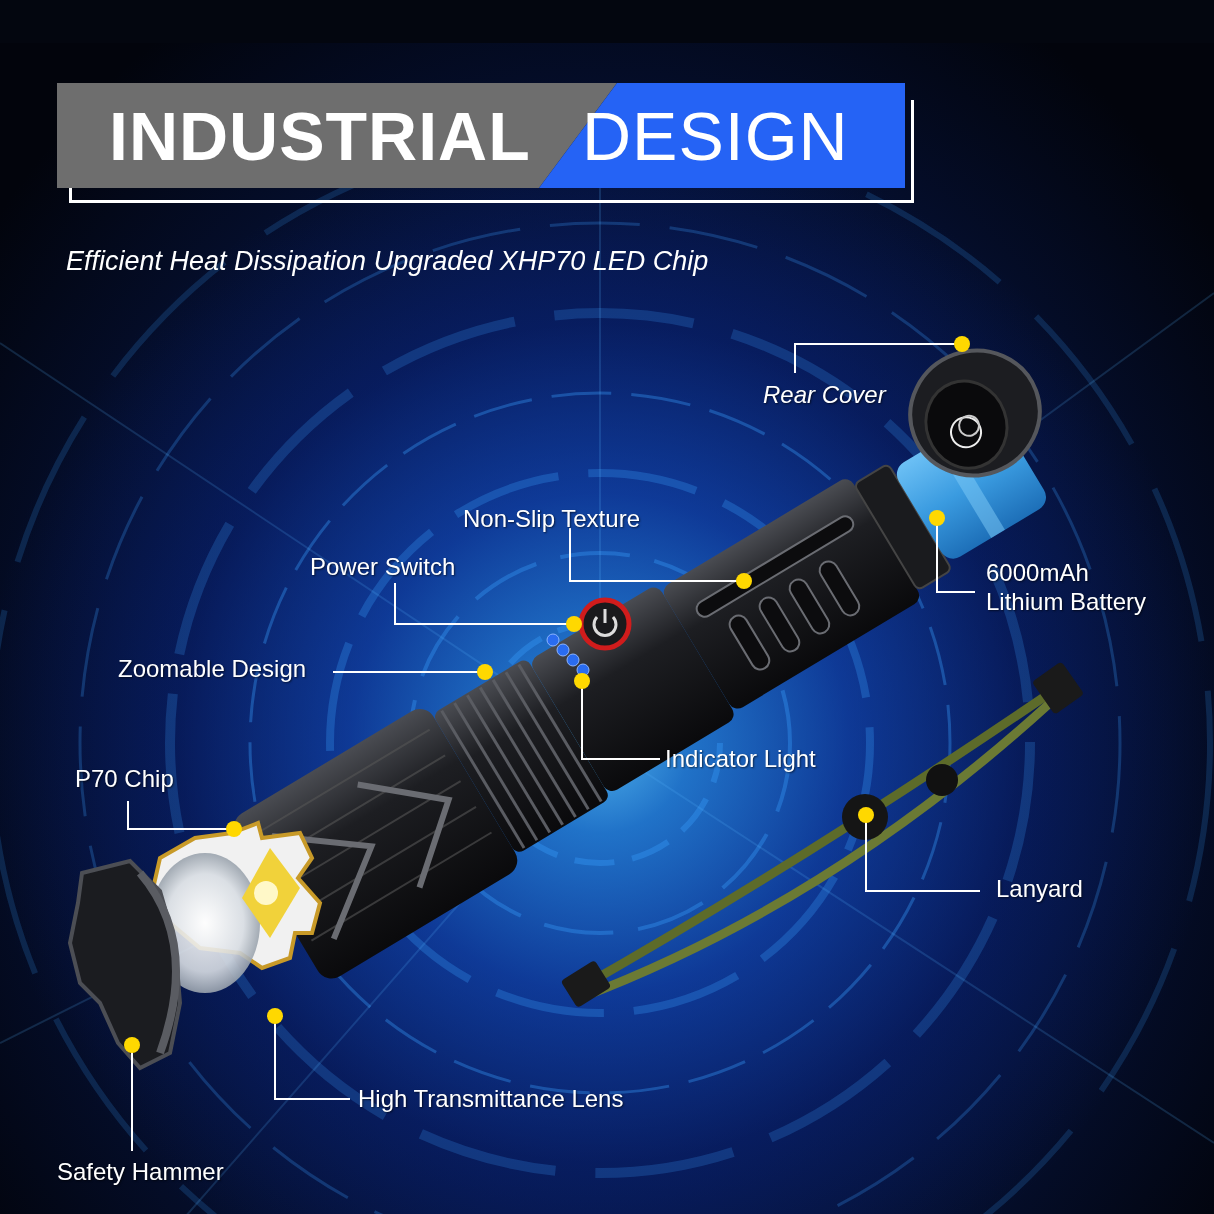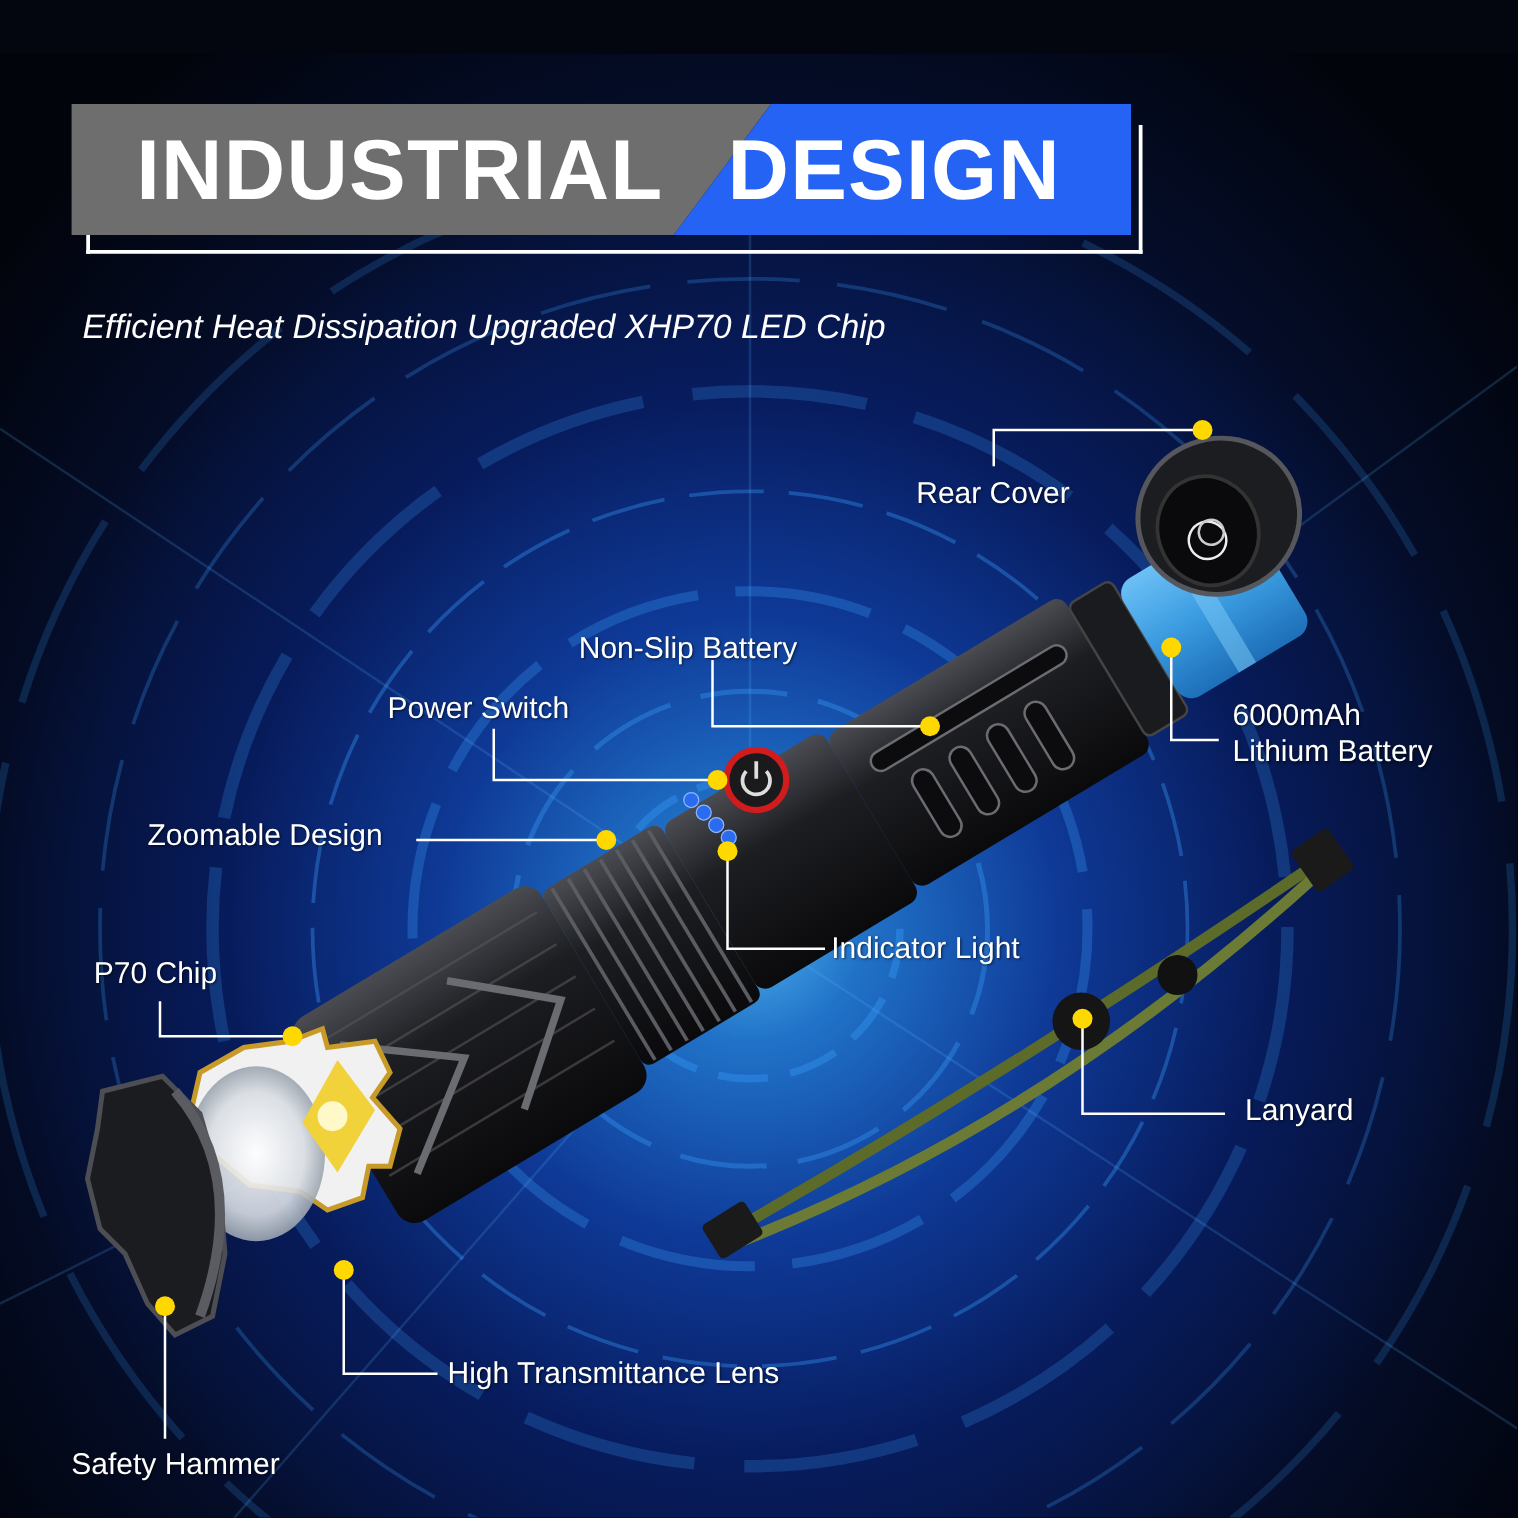--- a/index.html
+++ b/index.html
@@ -9,21 +9,21 @@
       radial-gradient(circle at 600px 700px, rgba(90,200,255,0.85) 0px, rgba(40,140,230,0.75) 90px, rgba(20,80,200,0.55) 250px, rgba(10,40,140,0.35) 420px, rgba(3,8,30,0.0) 620px),
       radial-gradient(ellipse at 600px 700px, #0a2a7a 0px, #061543 400px, #02040c 760px);
     margin-top: 43px;
   }
   .bg-svg{position:absolute;left:0;top:0;width:1214px;height:1214px;}
   .title-wrap{position:absolute;left:57px;top:40px;width:848px;height:105px;}
   .title-outline{position:absolute;left:69px;top:57px;width:845px;height:103px;border:3px solid #ffffff;box-sizing:border-box;border-top:none;}
   .title-gray{position:absolute;left:0;top:0;width:848px;height:105px;background:#6e6e6e;clip-path:polygon(0 0,560px 0,482px 105px,0 105px);}
   .title-blue{position:absolute;left:0;top:0;width:848px;height:105px;background:#2563f5;clip-path:polygon(560px 0,848px 0,848px 105px,482px 105px);}
   .title-a{position:absolute;left:52px;top:15px;font-size:68px;font-weight:bold;color:#fff;letter-spacing:1px;line-height:76px;}
-  .title-b{position:absolute;left:525px;top:15px;font-size:68px;font-weight:bold;color:#fff;letter-spacing:1px;line-height:76px;}
+  .title-b{position:absolute;left:525px;top:15px;font-size:68px;font-weight:normal;color:#fff;letter-spacing:1px;line-height:76px;}
   .subline{position:absolute;left:66px;color:#fff;font-size:27px;line-height:32px;}
   .lbl{position:absolute;color:#fff;font-size:24px;line-height:28px;white-space:nowrap;text-shadow:1px 1px 2px rgba(0,0,0,0.6);}
   .art{position:absolute;left:0;top:0;width:1214px;height:1214px;}
 </style>
 </head>
 <body>
 
 <div class="stage">
 
   <svg class="bg-svg" viewBox="0 0 1214 1214">
@@ -176,22 +176,22 @@
       <circle cx="937" cy="475" r="8"></circle>
       <circle cx="485" cy="629" r="8"></circle>
       <circle cx="582" cy="638" r="8"></circle>
       <circle cx="234" cy="786" r="8"></circle>
       <circle cx="866" cy="772" r="8"></circle>
       <circle cx="275" cy="973" r="8"></circle>
       <circle cx="132" cy="1002" r="8"></circle>
     </g>
   </svg>
 
-  <div class="lbl" style="left:733px;top:338px;">Rear Cover</div>
-  <div class="lbl" style="left:463px;top:462px;">Non-Slip Battery</div>
+  <div class="lbl" style="left:763px;top:338px;font-style:italic;">Rear Cover</div>
+  <div class="lbl" style="left:463px;top:462px;">Non-Slip Texture</div>
   <div class="lbl" style="left:310px;top:510px;">Power Switch</div>
   <div class="lbl" style="left:986px;top:516px;">6000mAh</div>
   <div class="lbl" style="left:986px;top:545px;">Lithium Battery</div>
   <div class="lbl" style="left:118px;top:612px;">Zoomable Design</div>
   <div class="lbl" style="left:665px;top:702px;">Indicator Light</div>
   <div class="lbl" style="left:75px;top:722px;">P70 Chip</div>
   <div class="lbl" style="left:996px;top:832px;">Lanyard</div>
   <div class="lbl" style="left:358px;top:1042px;">High Transmittance Lens</div>
   <div class="lbl" style="left:57px;top:1115px;">Safety Hammer</div>
 

